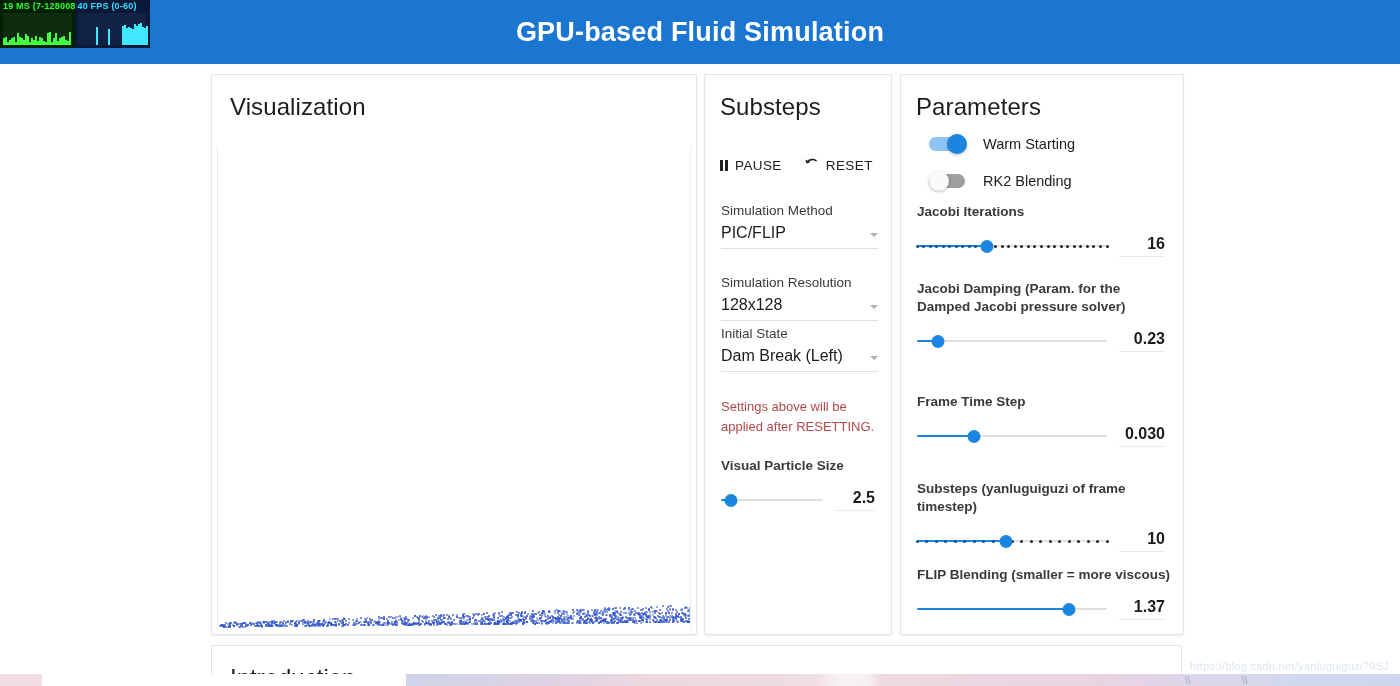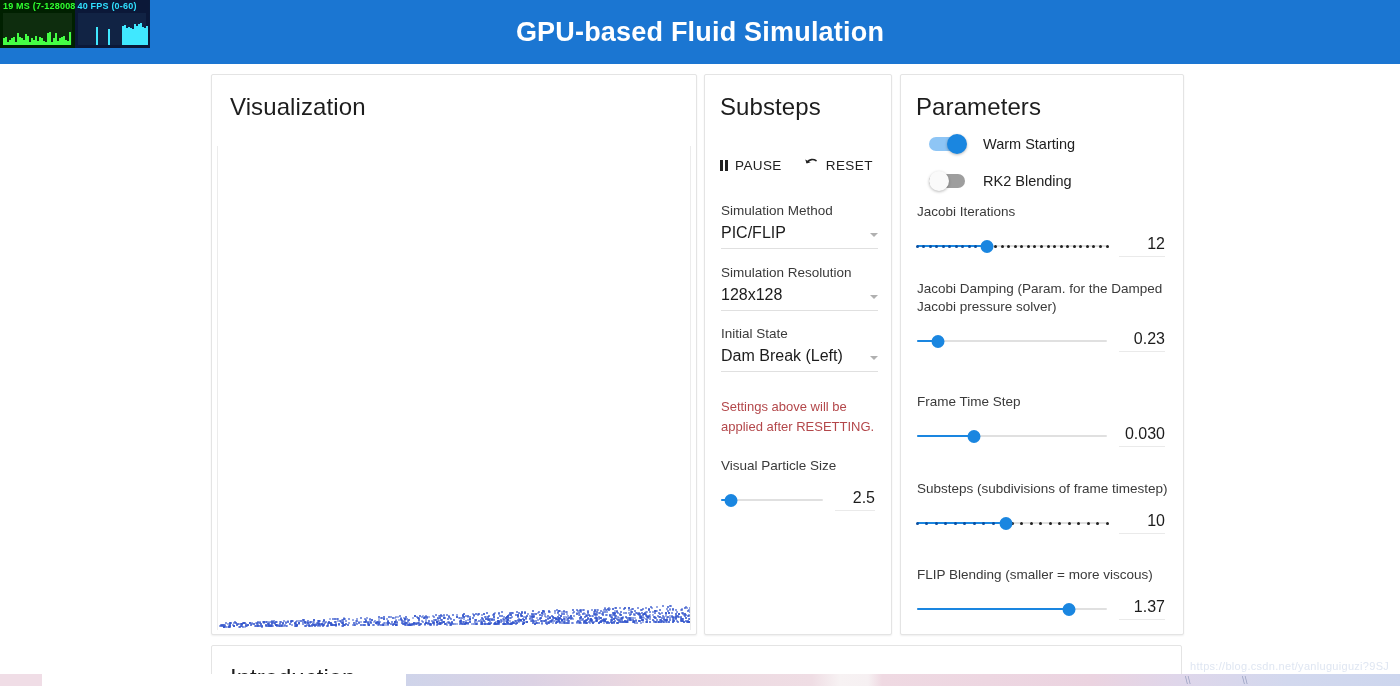--- a/index.html
+++ b/index.html
@@ -135,21 +135,21 @@
     margin-bottom: 5px;
   }
 
   #note-text {
     position: absolute; left: 16px; top: 322px;
     width: 155px;
     font-size: 13px; color: #b3474a; line-height: 1.55;
   }
 
   
-  .slider-block { position: absolute; }
+  .slider-block { position: absolute; font-weight: bold; }
   .slider-label { font-size: 13.5px; color: #3a3a3a; line-height: 1.35; }
   .slider-row {
     display: flex; align-items: center;
     margin-top: 14px;
   }
   .slider-track-wrap {
     position: relative;
     height: 18px;
     display: flex; align-items: center;
   }
@@ -1858,21 +1858,21 @@
     </div>
 
     <div class="select-group" style="top:128px">
       <div class="select-label">Simulation Method</div>
       <div class="select-value-row">
         <span class="select-value">PIC/FLIP</span>
         <span class="caret"></span>
       </div>
     </div>
 
-    <div class="select-group" style="top:190px">
+    <div class="select-group" style="top:200px">
       <div class="select-label">Simulation Resolution</div>
       <div class="select-value-row">
         <span class="select-value">128x128</span>
         <span class="caret"></span>
       </div>
     </div>
 
     <div class="select-group" style="top:251px">
       <div class="select-label">Initial State</div>
       <div class="select-value-row">
@@ -1949,21 +1949,21 @@
                 <span class="tick" style="left: calc(79.3103% - 1.5px);"></span>
                 <span class="tick" style="left: calc(82.7586% - 1.5px);"></span>
                 <span class="tick" style="left: calc(86.2069% - 1.5px);"></span>
                 <span class="tick" style="left: calc(89.6552% - 1.5px);"></span>
                 <span class="tick" style="left: calc(93.1034% - 1.5px);"></span>
                 <span class="tick" style="left: calc(96.5517% - 1.5px);"></span>
                 <span class="tick" style="left: calc(100% - 1.5px);"></span>
               </div>
               <div class="thumb" style="left: 37%;"></div>
             </div>
-            <div class="slider-value" style="width: 46px;">12</div>
+            <div class="slider-value" style="width: 46px;">16</div>
           </div>
         </div>
         <div class="slider-block" style="left: 16px; top: 205px; width: 254px;">
           <div class="slider-label">Jacobi Damping (Param. for the Damped Jacobi pressure solver)</div>
           <div class="slider-row">
             <div class="slider-track-wrap" style="width: 190px;">
               <div class="track-bg"></div>
               <div class="track-fill" style="width: 11%;"></div>
               <div class="thumb" style="left: 11%;"></div>
             </div>
@@ -1975,21 +1975,21 @@
           <div class="slider-row">
             <div class="slider-track-wrap" style="width: 190px;">
               <div class="track-bg"></div>
               <div class="track-fill" style="width: 30%;"></div>
               <div class="thumb" style="left: 30%;"></div>
             </div>
             <div class="slider-value" style="width: 46px;">0.030</div>
           </div>
         </div>
         <div class="slider-block" style="left: 16px; top: 405px; width: 254px;">
-          <div class="slider-label">Substeps (subdivisions of frame timestep)</div>
+          <div class="slider-label">Substeps (yanluguiguzi of frame timestep)</div>
           <div class="slider-row">
             <div class="slider-track-wrap" style="width: 190px;">
               <div class="track-bg"></div>
               <div class="track-fill" style="width: 47%;"></div>
               <div class="ticks">
                 <span class="tick on" style="left: calc(0% - 1.5px);"></span>
                 <span class="tick on" style="left: calc(5% - 1.5px);"></span>
                 <span class="tick on" style="left: calc(10% - 1.5px);"></span>
                 <span class="tick on" style="left: calc(15% - 1.5px);"></span>
                 <span class="tick on" style="left: calc(20% - 1.5px);"></span>

